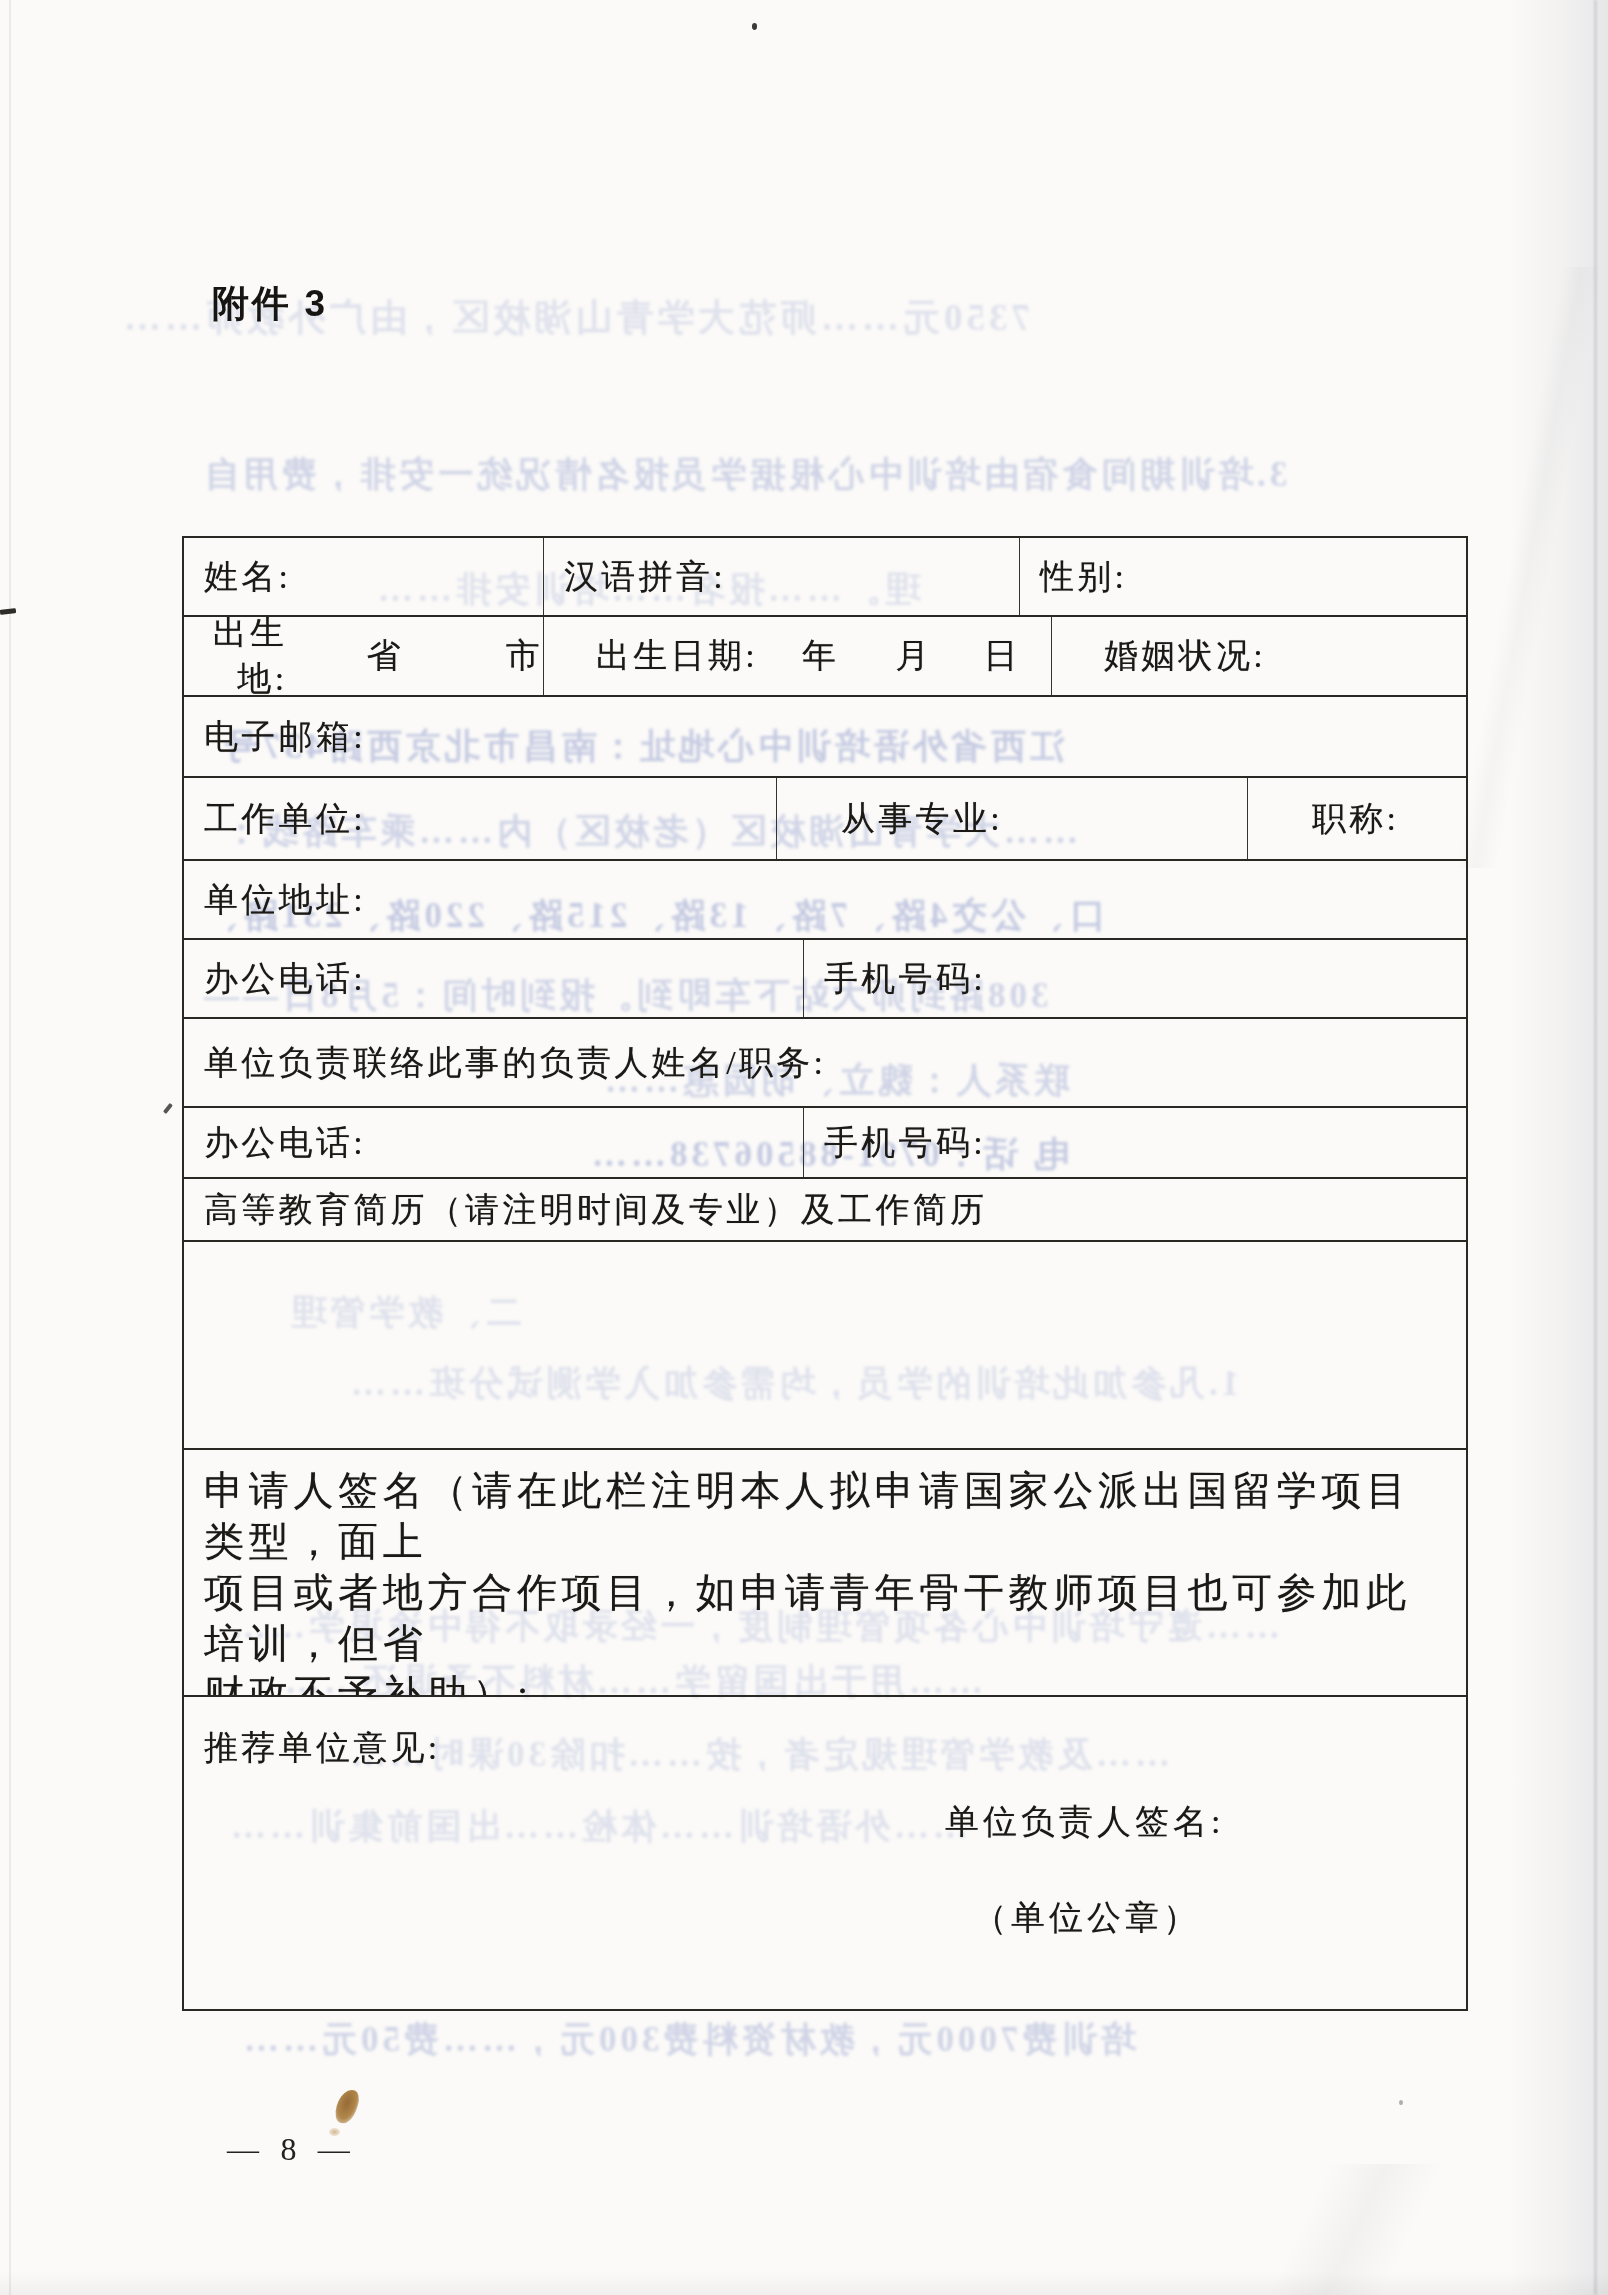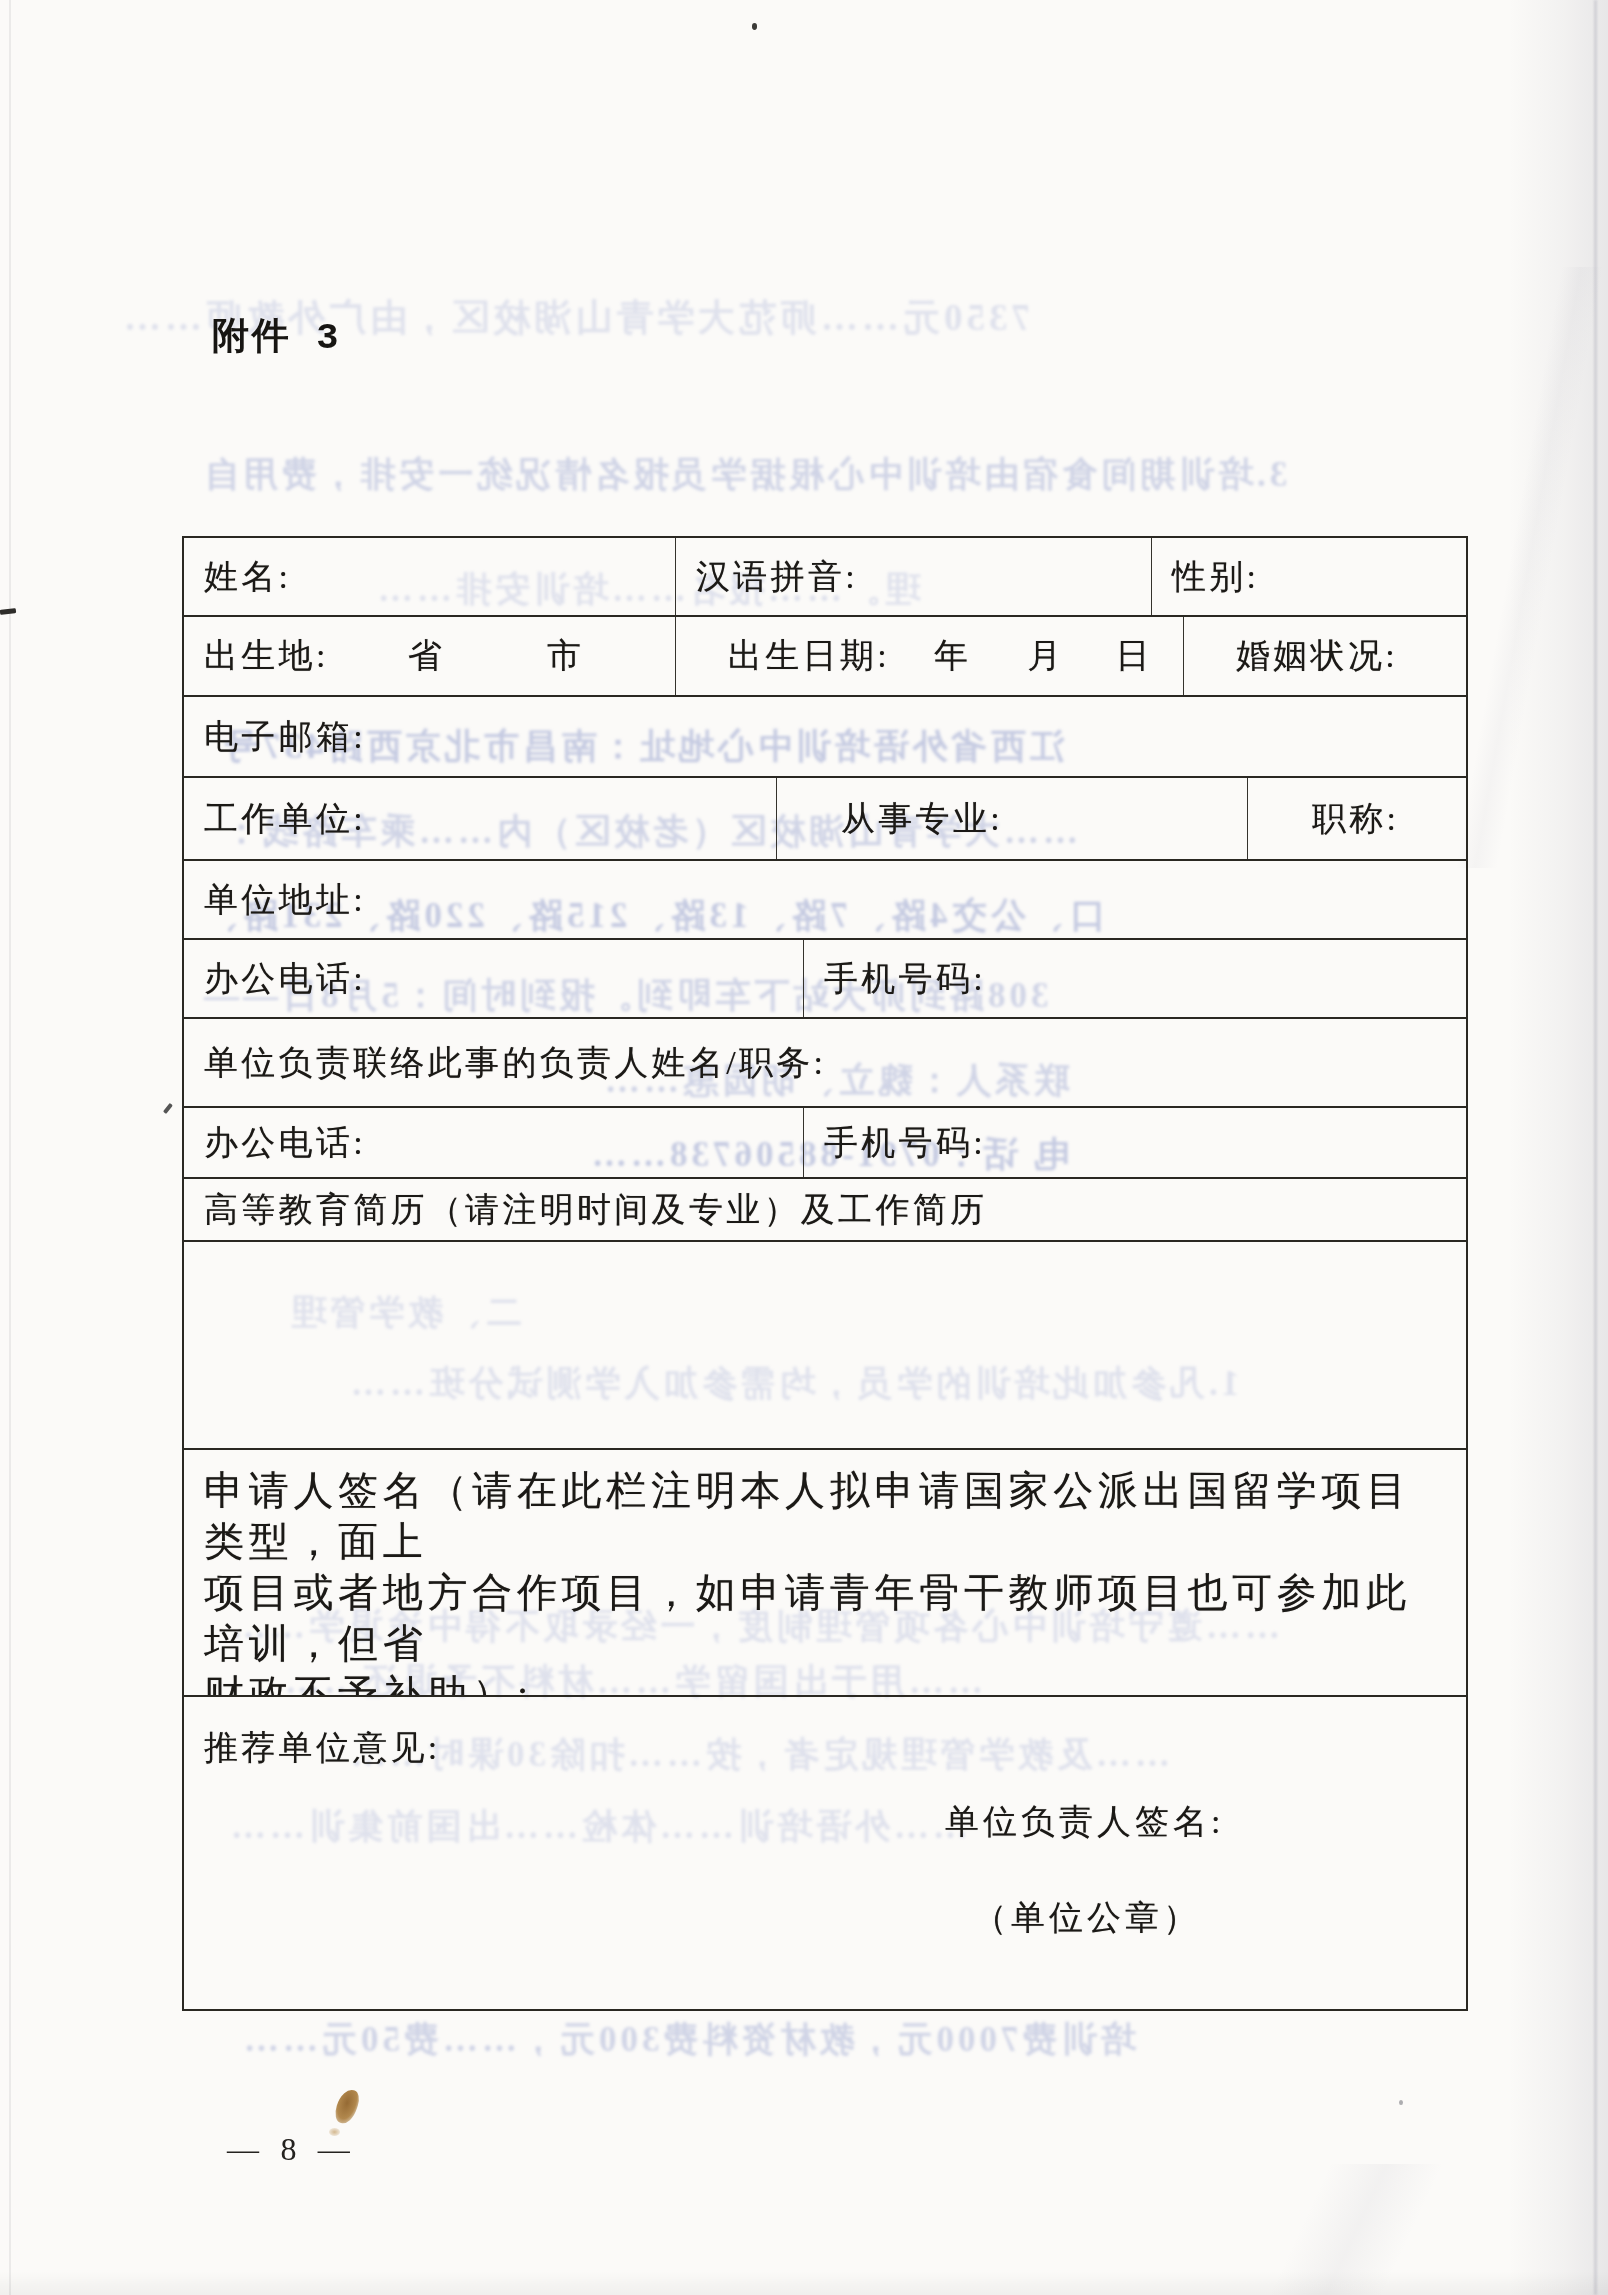--- a/index.html
+++ b/index.html
@@ -47,22 +47,22 @@
     letter-spacing:4px;
     white-space:nowrap;
     font-family:"Liberation Serif","DejaVu Serif",serif;
   }
   .bleed.dim{opacity:.26;}
   .bleed.strong{opacity:.5;}
 
   
   .attachment{
     position:absolute;left:212px;top:279px;
-    font-family:Liberation Mono, monospace;
-    font-size:37px;font-weight:600;letter-spacing:2.7px;color:#171512;margin-top:32px;
+    font-family:Liberation Sans, sans-serif;
+    font-size:37px;font-weight:600;letter-spacing:2.7px;color:#171512;
   }
   .title{
     position:absolute;left:0;top:386px;width:100%;
     text-align:center;
     font-family:"Liberation Sans","DejaVu Sans",sans-serif;
     font-size:45px;font-weight:700;letter-spacing:2px;color:#12100d;
     text-shadow:0 0 0.7px rgba(0,0,0,.45);
   }
 
   
@@ -83,21 +83,21 @@
     font-size:34px;letter-spacing:3.3px;
     text-shadow:0 0 0.7px rgba(20,18,14,.5);
     overflow:hidden;
   }
   .cell:last-child{border-right:none;}
   .cell.fill{flex:1;}
   .r1{height:79px;} .r2{height:80px;gap:32px;} .r3{height:81px;} .r4{height:83px;gap:44px;}
   .r5{height:79px;} .r6{height:79px;} .r7{height:89px;} .r8{height:71px;}
   .r9{height:63px;}  .r10{height:208px;} .r11{height:247px;} .r12{flex:1;height:314px;}
 
-  .w-c1a{width:492px;} .w-c2a{width:476px;}        
+  .w-c1a{width:360px;text-align:right;} .w-c2a{width:476px;}        
   .w-c1b{width:593px;} .w-c2b{width:427px;}        
   .w-c1c{width:620px;}                              
 
   .gap-province{margin-left:79px;}
   .gap-city{margin-left:102px;}
   .gap-year{margin-left:44px;}
   .gap-month{margin-left:56px;}
   .gap-day{margin-left:51px;}
 
   .sig-cell{display:block;padding:14.7px 24px 0 20px;font-size:40px;letter-spacing:4.7px;line-height:51px;}

